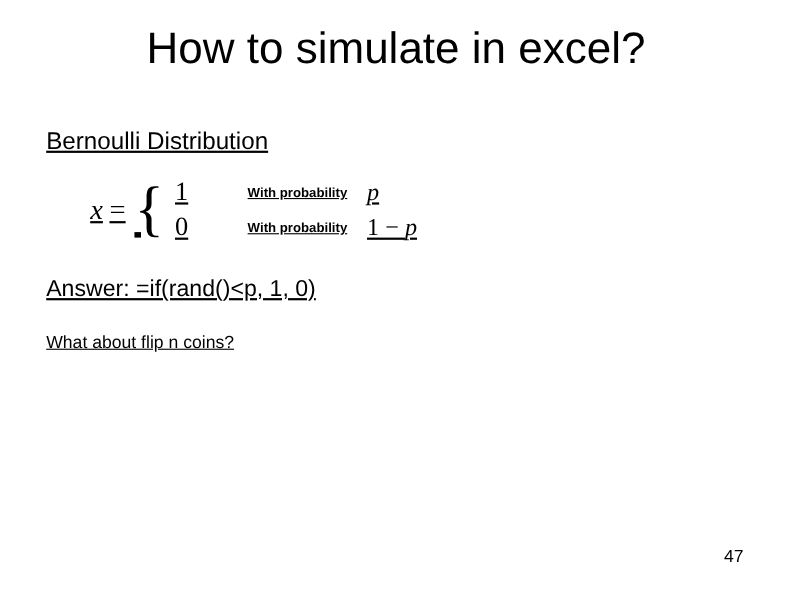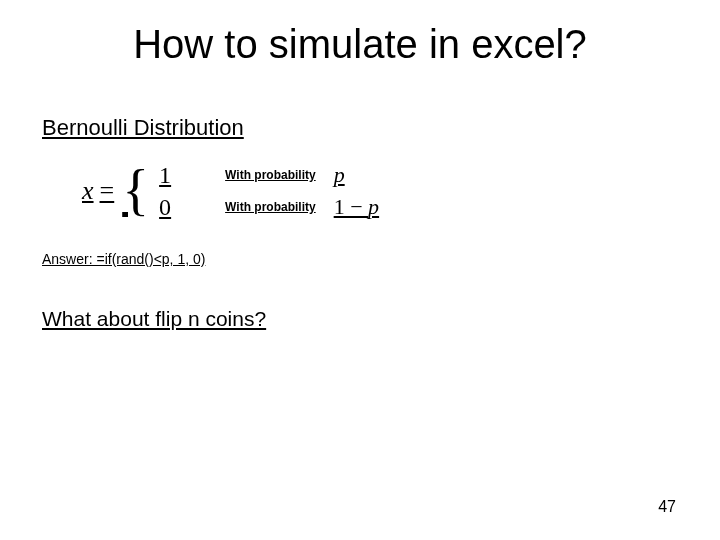--- a/index.html
+++ b/index.html
@@ -102,26 +102,26 @@
   .hint {
     font-size: 21px;
     margin-top: 22px;
     line-height: 1.25;
   }
   .hint .indent {
     display: block;
     padding-left: 36px;
   }
   .answer {
-    font-size: 14px;
+    font-size: 21px;
     margin-top: 28px;
   }
   .question2 {
-    font-size: 21px;
-    margin-top: 40px;
+    font-size: 16px;
+    margin-top: 28px;
   }
   .pagenum {
     position: absolute;
     bottom: 24px;
     right: 44px;
     font-size: 16px;
   }
 </style>
 </head>
 <body>

